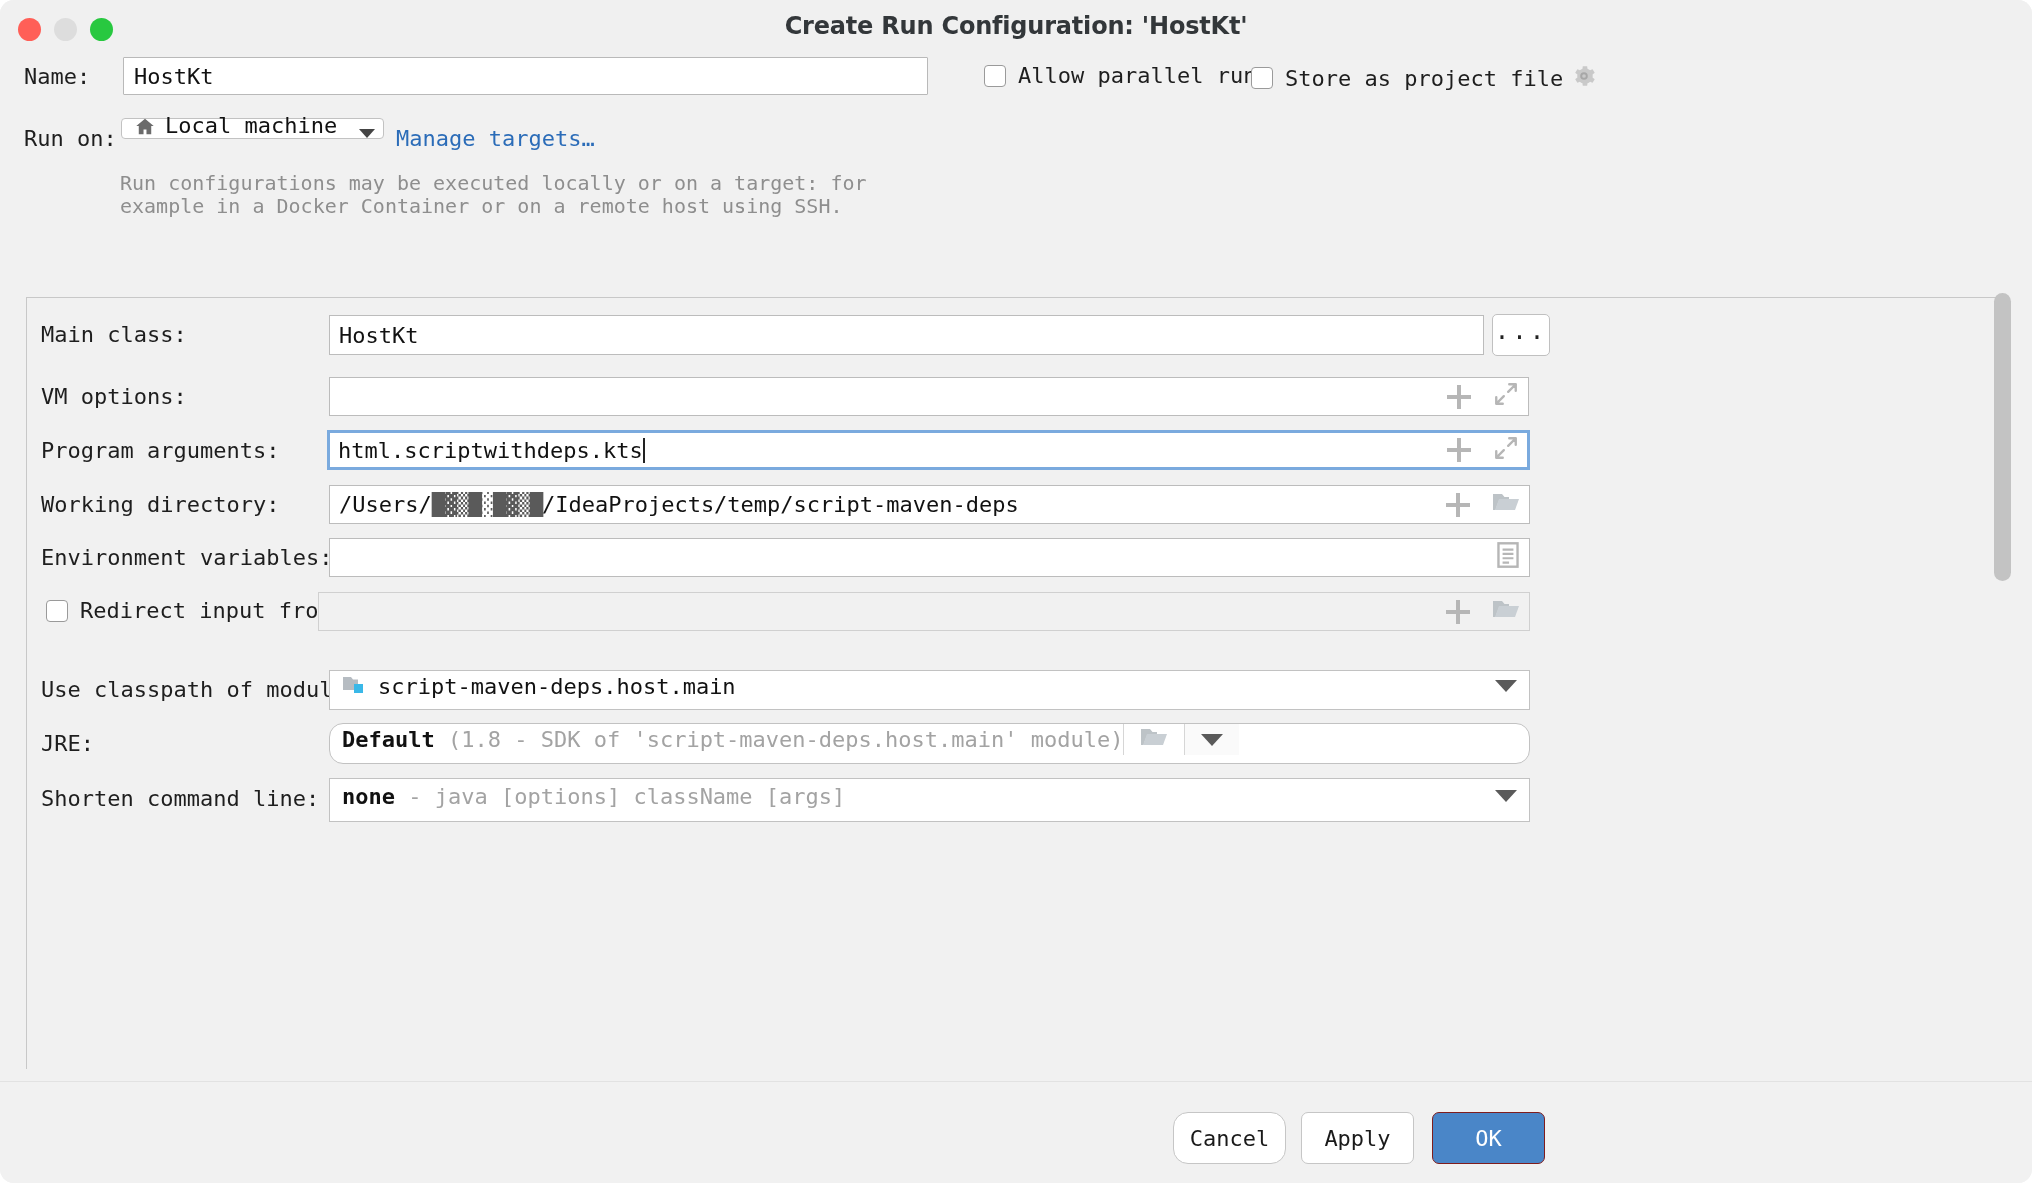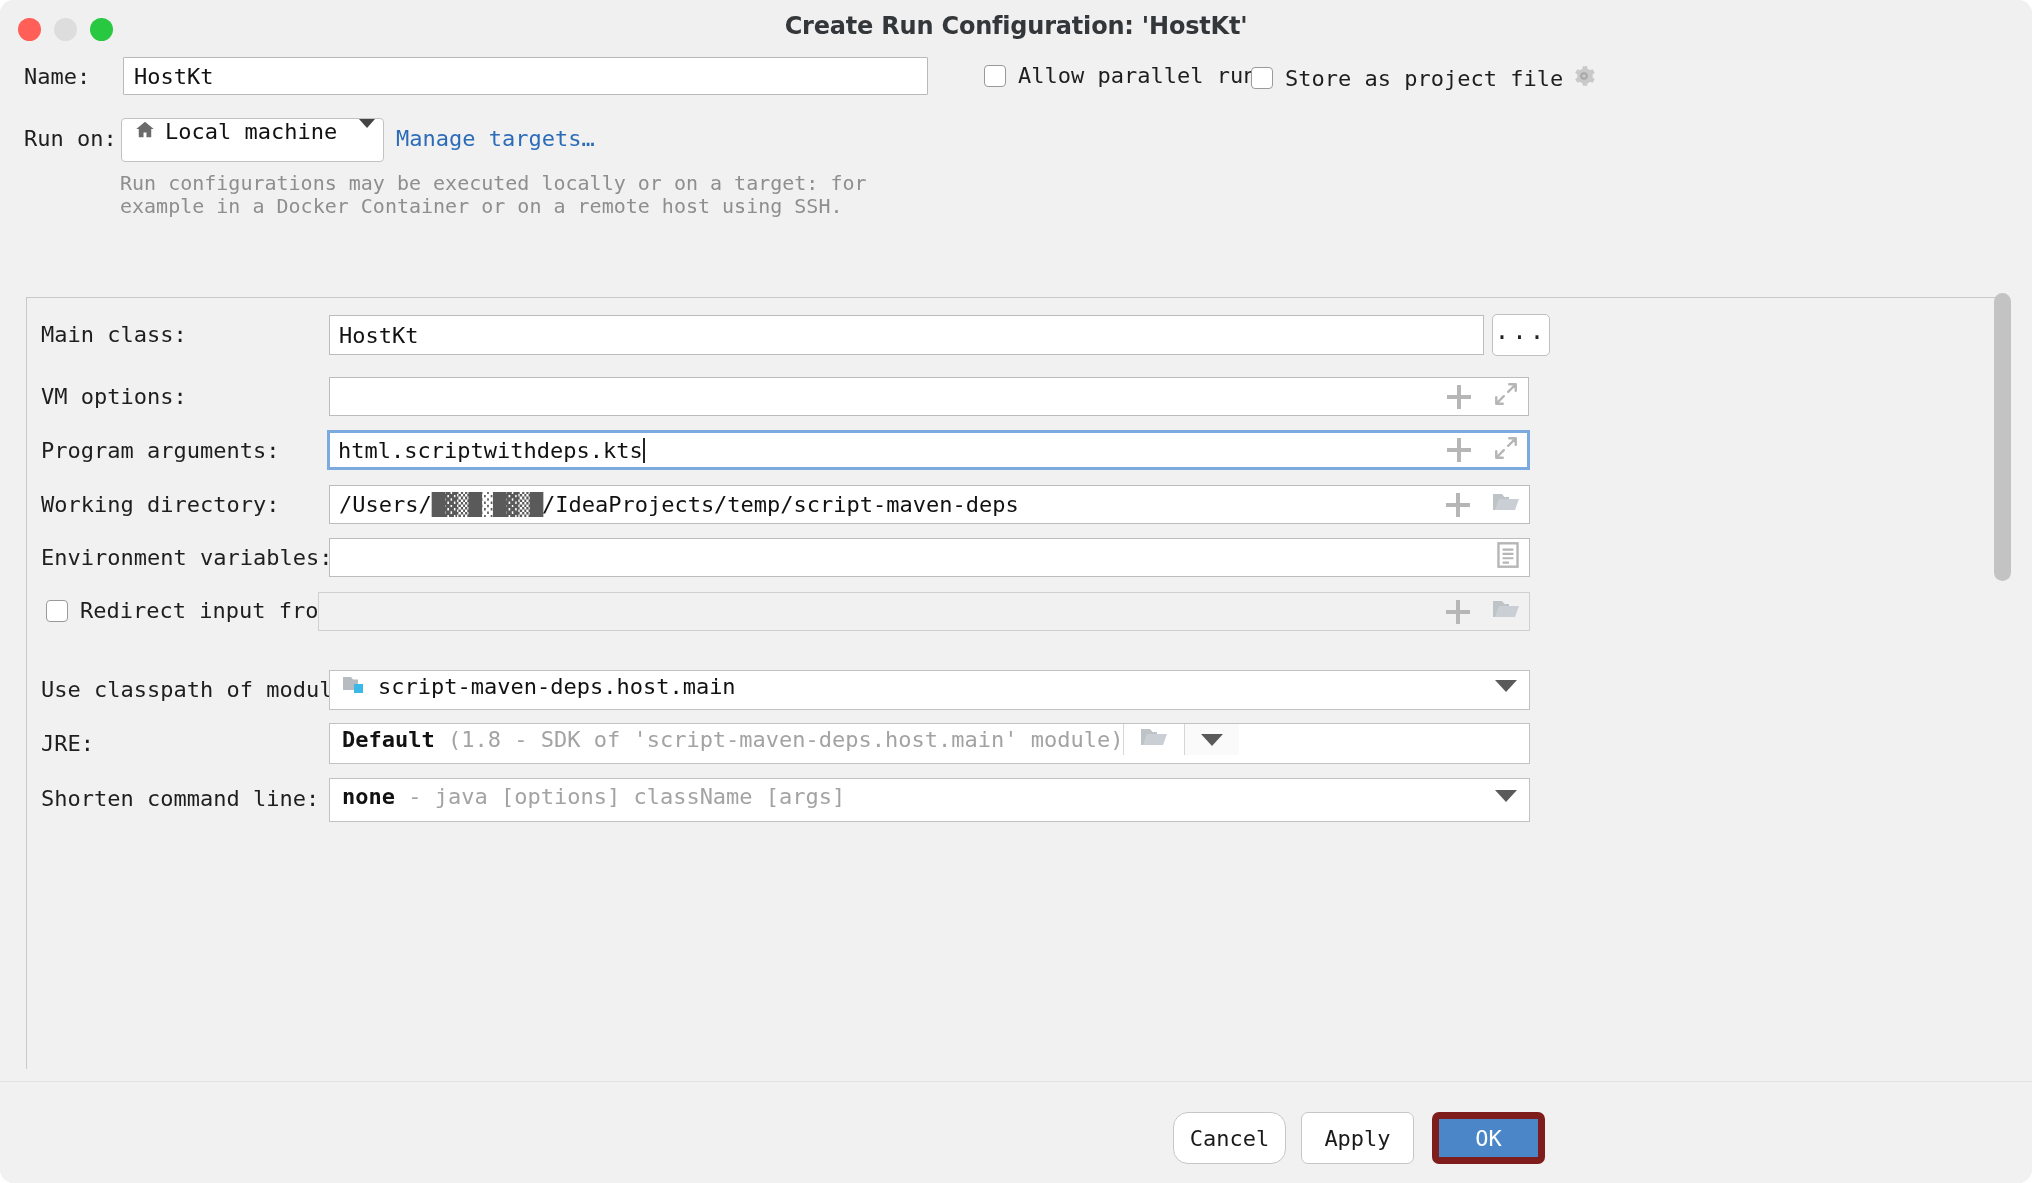--- a/index.html
+++ b/index.html
@@ -87,26 +87,26 @@
     margin-left: 8px;
     color: #a0a0a0;
     font-size: 24px;
     line-height: 1;
   }
 
   
   .runon-combo {
     position: absolute;
     left: 121px; top: 118px;
-    width: 263px; height: 44px;
+    width: 263px; height: 21px;
     background: #ffffff;
     border: 1px solid #c2c2c2;
     border-radius: 4px;
-    display: flex; align-items: flex-start;
-    padding: 0 8px 8px 12px;
+    display: flex; align-items: flex-end;
+    padding: 0 8px 0 12px;
     font-size: 22px;
     color: #111;
   }
   .runon-combo .house { margin-right: 9px; display:flex; }
   .runon-combo .caret {
     margin-left: auto;
     width: 0; height: 0;
     border-left: 8px solid transparent;
     border-right: 8px solid transparent;
     border-top: 9px solid #444;
@@ -283,21 +283,21 @@
     height: 52px;
     border-radius: 7px;
     display: flex; align-items: center; justify-content: center;
     font-size: 22px;
     color: #1a1a1a;
     background: #ffffff;
     border: 1px solid #c6c6c6;
   }
   .btn.primary {
     background: #4a86c8;
-    border: 7px solid #7f1d1d;
+    border: 1px solid #7f1d1d;
     color: #ffffff;
   }
   .icon-plus {
     position: relative;
     width: 24px; height: 24px;
   }
   .icon-plus::before, .icon-plus::after {
     content:""; position:absolute; background:#b6b6b6;
   }
   .icon-plus::before { left: 10px; top: 0; width: 4px; height: 24px; }
@@ -443,21 +443,21 @@
         <rect x="12" y="9" width="9" height="9" fill="#3ab8e8"></rect>
       </svg>
     </span>
     <span>script-maven-deps.host.main</span>
     <span class="combo-caret">
         <span class="tri-down"></span>
       </span>
   </div>
 
   <div class="f-label" style="left:41px; top:731px;">JRE:</div>
-  <div class="combo" style="left:329px; top:723px; width:1201px; height:41px; padding-right:0;">
+  <div class="combo" style="left:329px; top:723px; width:1201px; height:41px; padding-right:0;border-radius:14px;">
     <span class="txt" style="overflow:hidden;"><span class="bold-val">Default</span> <span class="dim">(1.8 - SDK of 'script-maven-deps.host.main' module)</span></span>
     <span class="folder-slot">
       <span>
         <svg width="28" height="24" viewBox="0 0 28 24" aria-hidden="true">
           <path fill="#bdc3c7" d="M1 4h9l2.5 3H17v2H7.5L3.5 20H1z"></path>
           <path fill="#c9cfd4" d="M7 9h20l-4 11H3z"></path>
         </svg>
       </span>
     </span>
     <span class="caret-slot">

